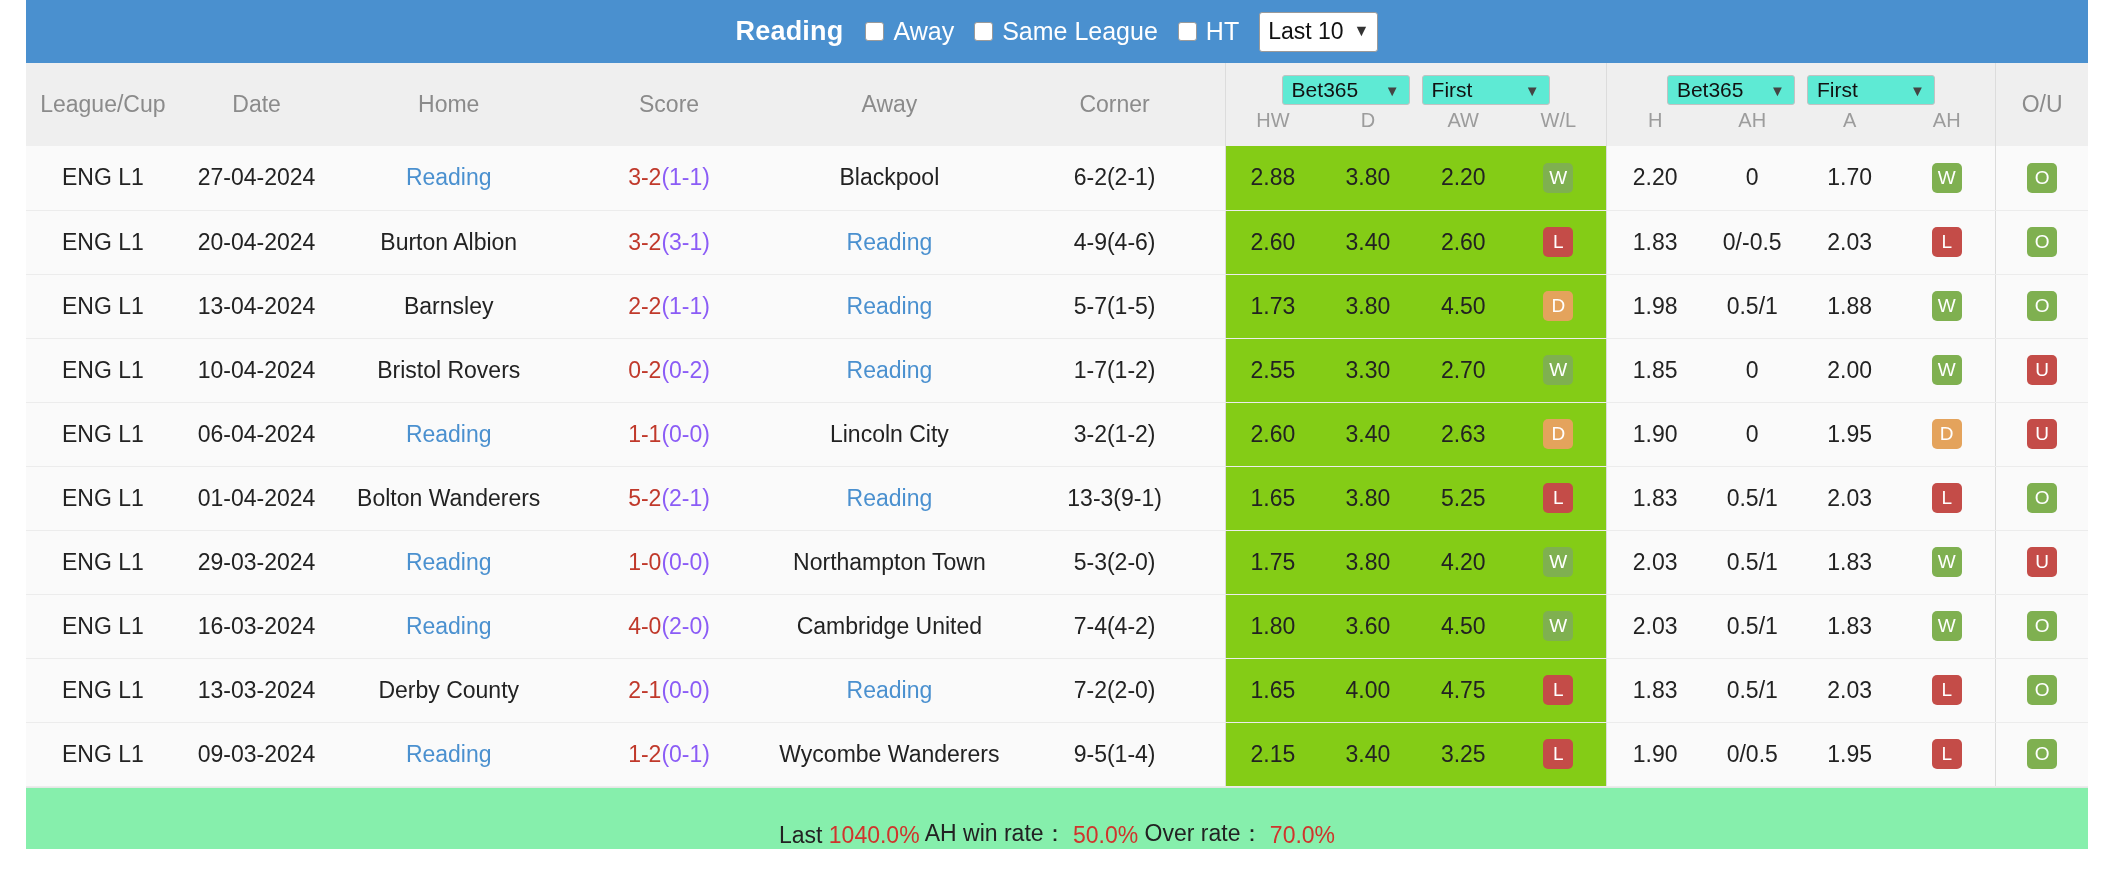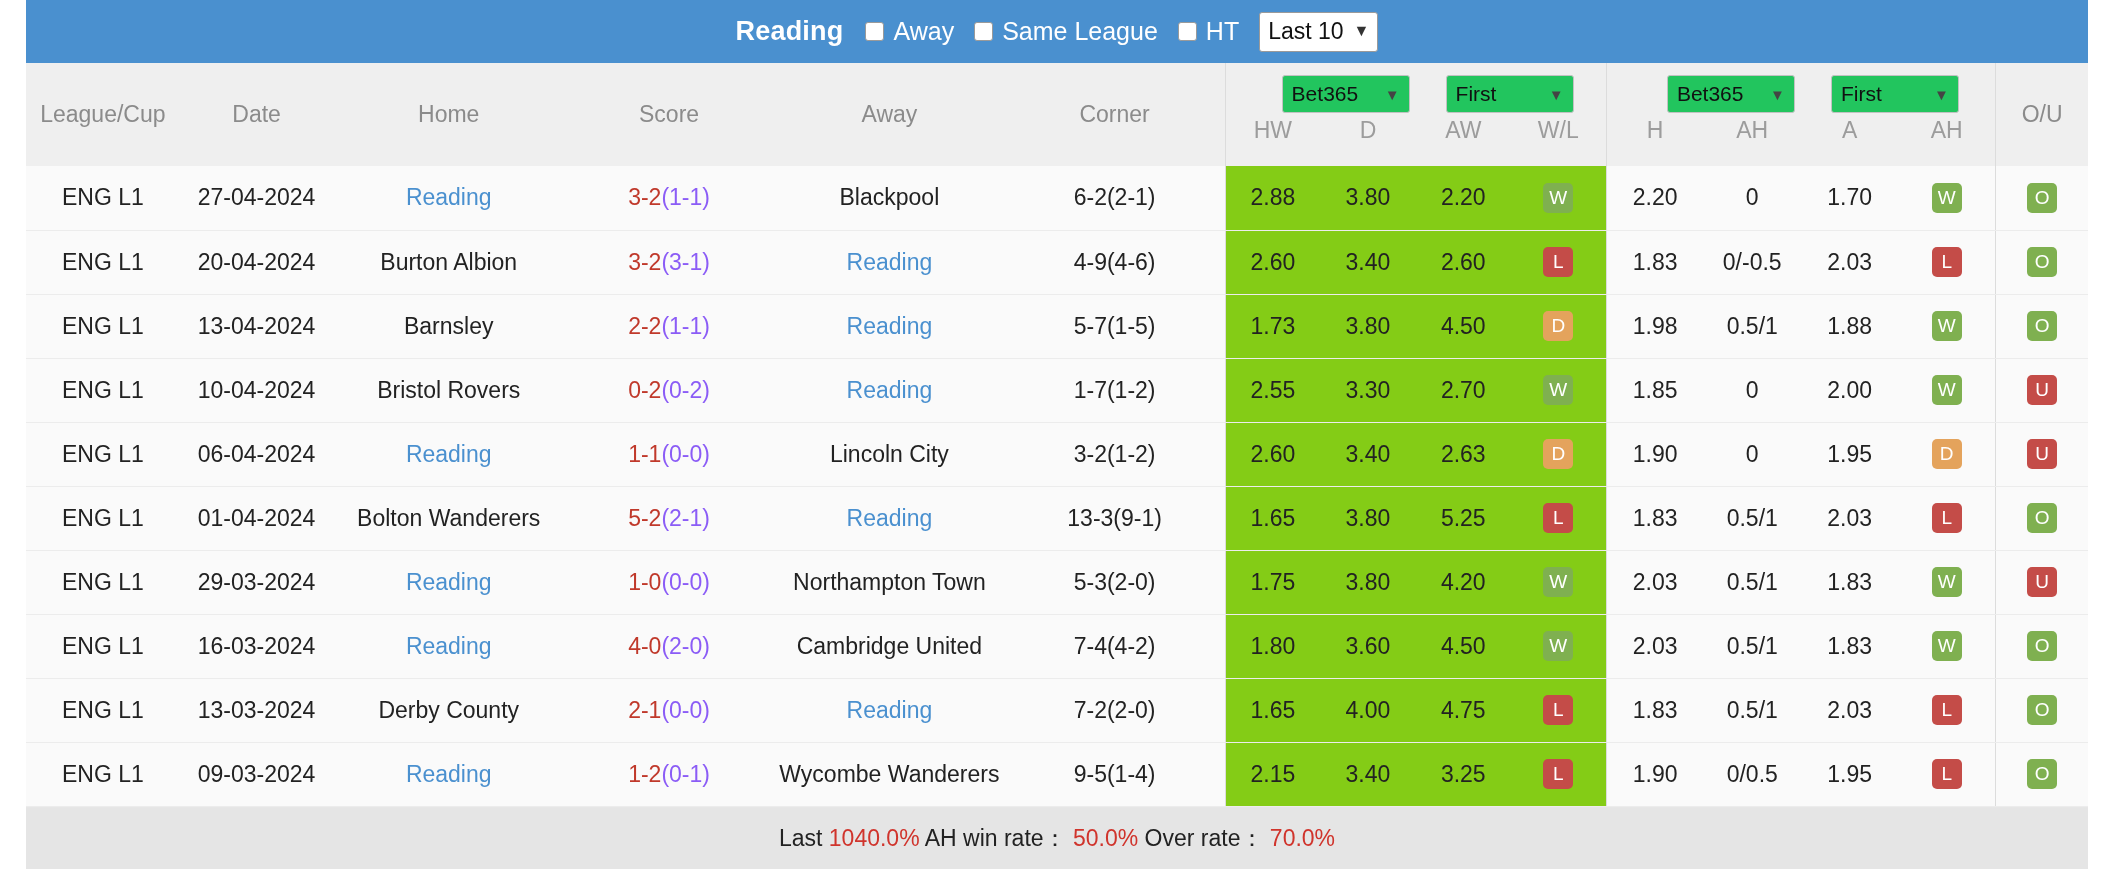--- a/index.html
+++ b/index.html
@@ -104,48 +104,47 @@
     color: #8b8b8b;
     font-size: 23px;
     text-align: center;
     font-weight: 400;
     height: 81px;
     padding: 0;
   }
   .sub-hdr {
     background: #efefef;
     color: #9c9c9c;
-    font-size: 23px;
+    font-size: 20px;
     text-align: center;
     font-weight: 400;
-    padding: 0 0 22px 0;
+    padding: 0 0 14px 0;
     vertical-align: bottom;
   }
   .selects-cell {
     background: #efefef;
     padding: 12px 0 4px 0;
     text-align: center;
     vertical-align: top;
   }
   .sel-wrap { display: flex; justify-content: center; gap: 12px; }
   .mini-select {
     font-family: "Liberation Sans", sans-serif;
     font-size: 21px;
     color: #111;
-    background: #22c55e;
+    background: #5eead4;
     border: 1px solid #c2c2c2;
     border-radius: 3px;
-    height: 38px;
+    height: 30px;
     min-width: 128px;
     padding: 0 9px;
     display: inline-flex;
     align-items: center;
     justify-content: space-between;
     cursor: pointer;
-    margin-left: 24px;
   }
   .mini-select .caret { font-size: 15px; color: #444; margin-left: 8px; }
 
   .sep-left { border-left: 1px solid #dcdcdc; }
 
   tbody tr.data-row td {
     height: 64px;
     font-size: 23px;
     text-align: center;
     color: #222222;
@@ -168,24 +167,24 @@
     font-weight: 400;
     text-align: center;
   }
   .b-W, .b-O { background: #7fb050; }
   .b-L, .b-U { background: #c44c48; }
   .b-D { background: #e4a35c; }
 
   
   .footer {
     height: 62px;
-    background: #e5e5e5;
+    background: #86efac;
     border-top: 1px solid #e6e6e6;
     display: flex;
-    align-items: center;
+    align-items: flex-end;
     justify-content: center;
     font-size: 23px;
     color: #222;
     margin: 0 26px;
     width: calc(100% - 52px);
   }
   .footer .hl { color: #d0342c; }
   .footer span { white-space: pre; }
 </style>
 </head>

